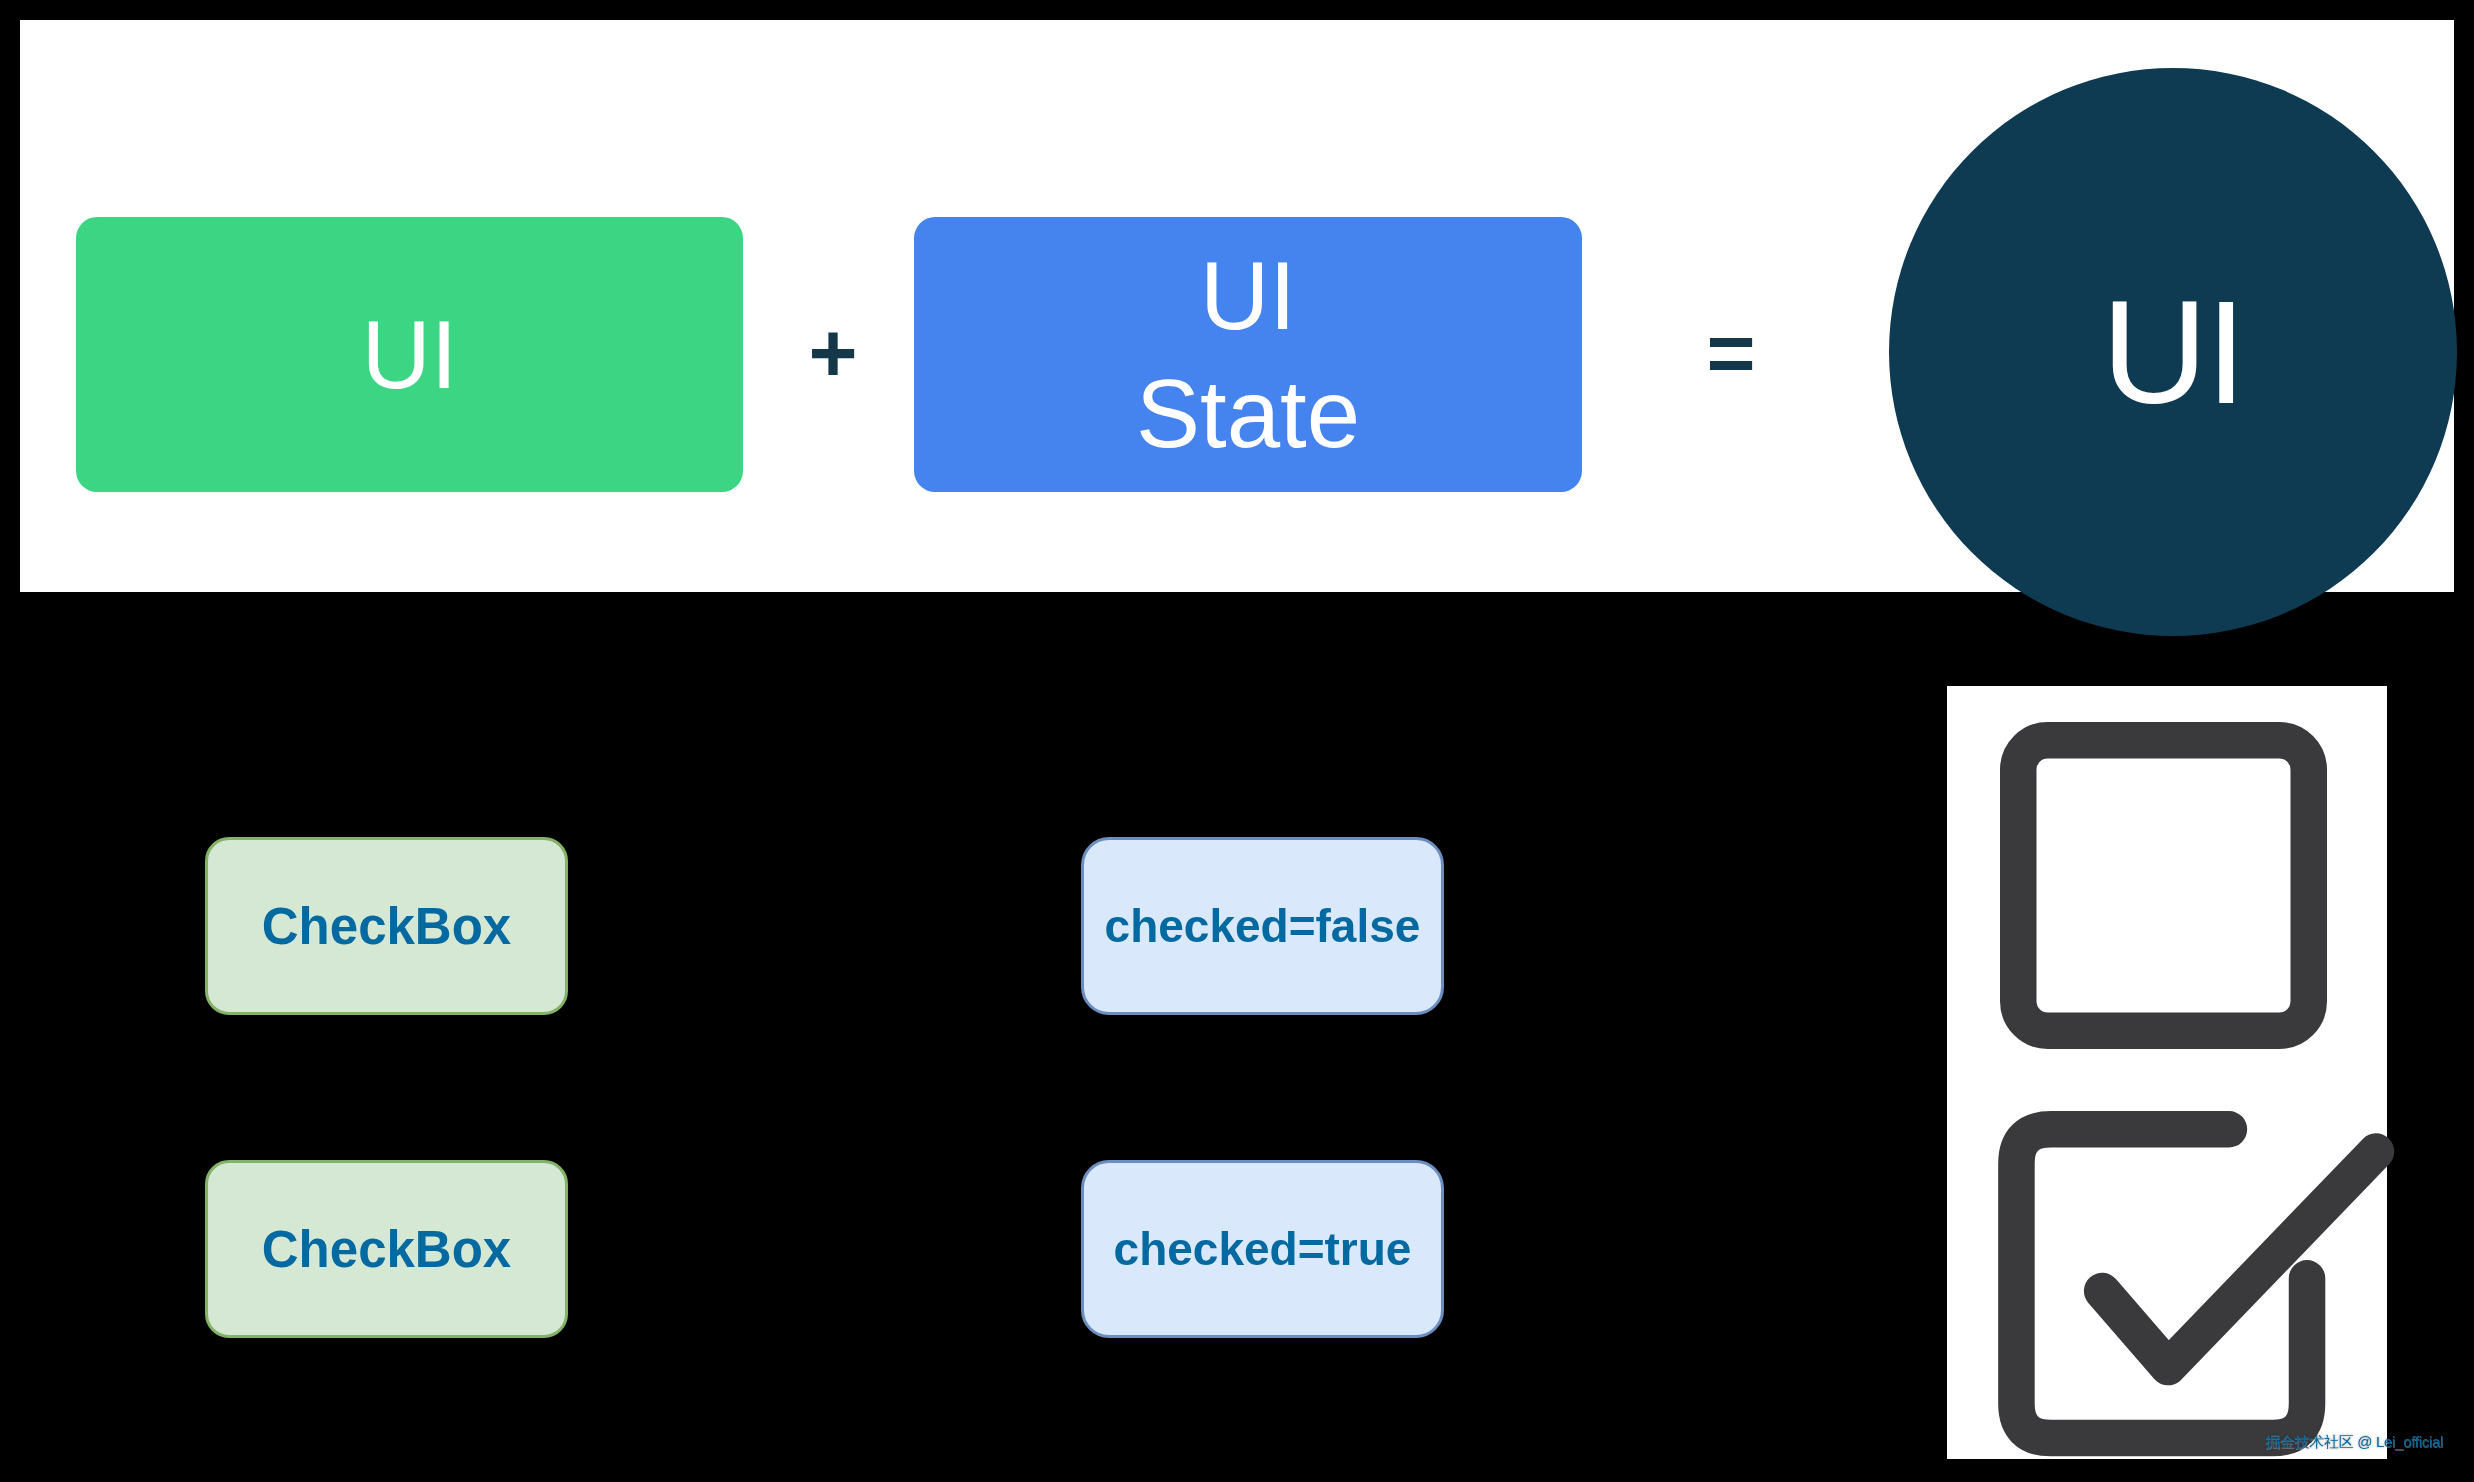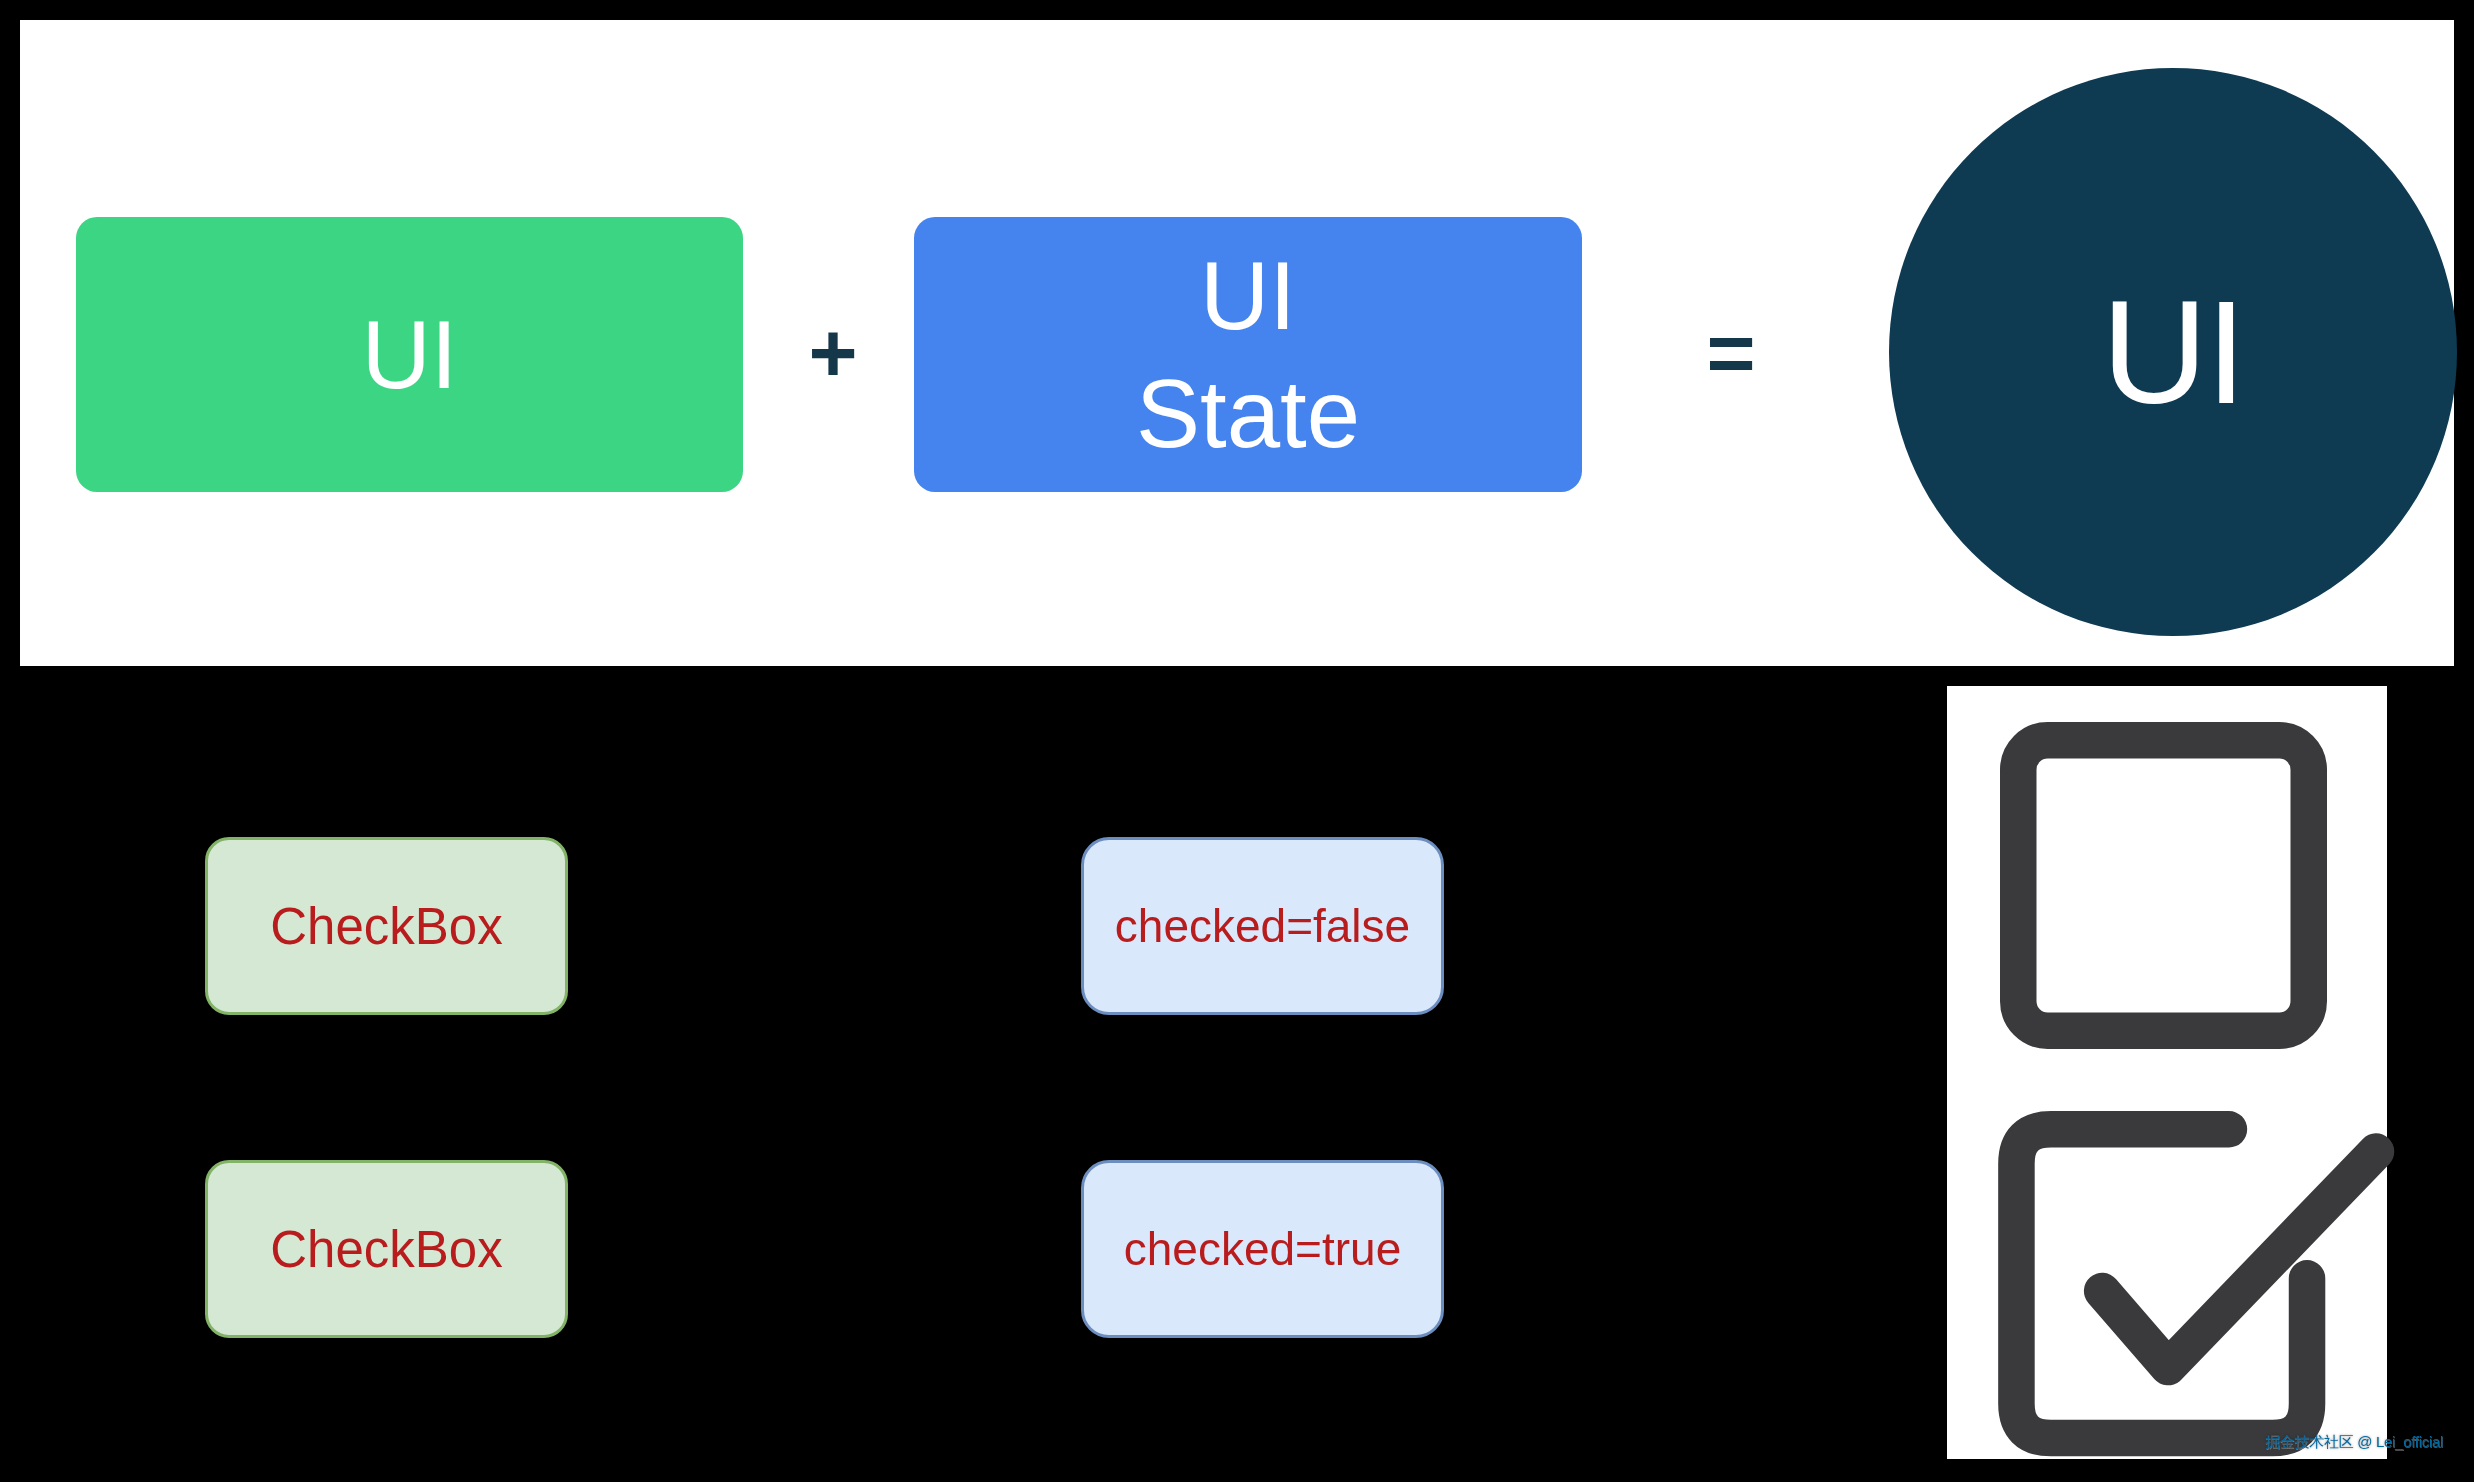--- a/index.html
+++ b/index.html
@@ -13,21 +13,21 @@
     width: 2475px;
     height: 1483px;
     background: #000000;
     overflow: hidden;
   }
 
   
   .band {
     position: absolute;
     left: 20px; top: 20px;
-    width: 2434px; height: 646px;
+    width: 2434px; height: 572px;
     background: #ffffff;
   }
   .eq-box {
     position: absolute;
     border-radius: 21px;
     display: flex;
     flex-direction: column;
     align-items: center;
     justify-content: center;
     color: #ffffff;
@@ -72,22 +72,22 @@
     font-weight: 400;
     letter-spacing: -2px;
   }
 
   
   .example-box {
     position: absolute;
     display: flex;
     align-items: center;
     justify-content: center;
-    font-weight: 400;
-    color: #b91c1c;
+    font-weight: 700;
+    color: #0369a1;
     box-sizing: border-box;
   }
   .element-box {
     left: 205px;
     width: 363px; height: 178px;
     background: #D5E8D4;
     border: 3px solid #82B366;
     border-radius: 24px;
     font-size: 51px;
   }

